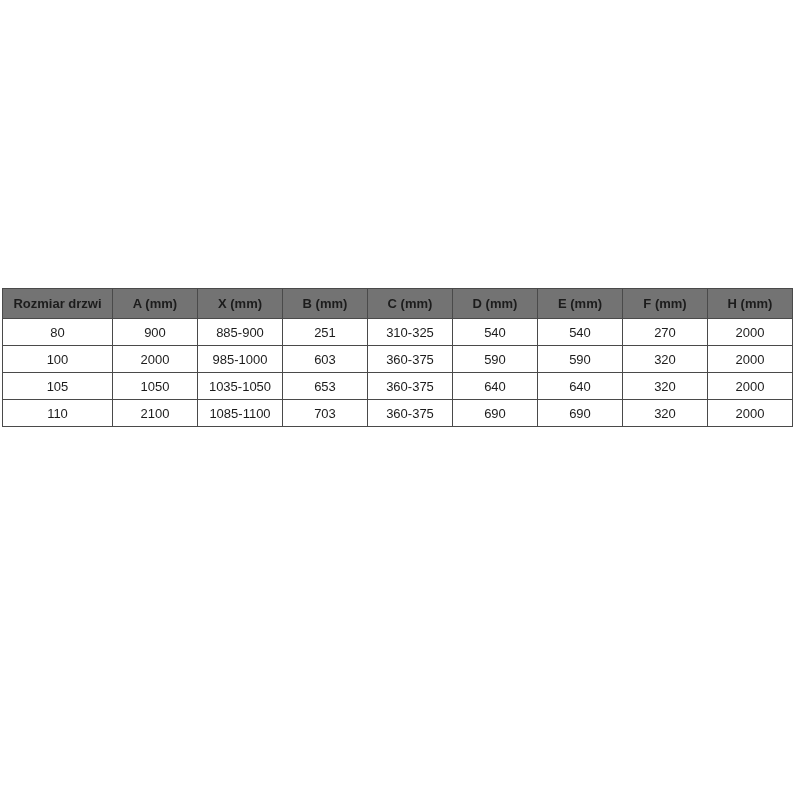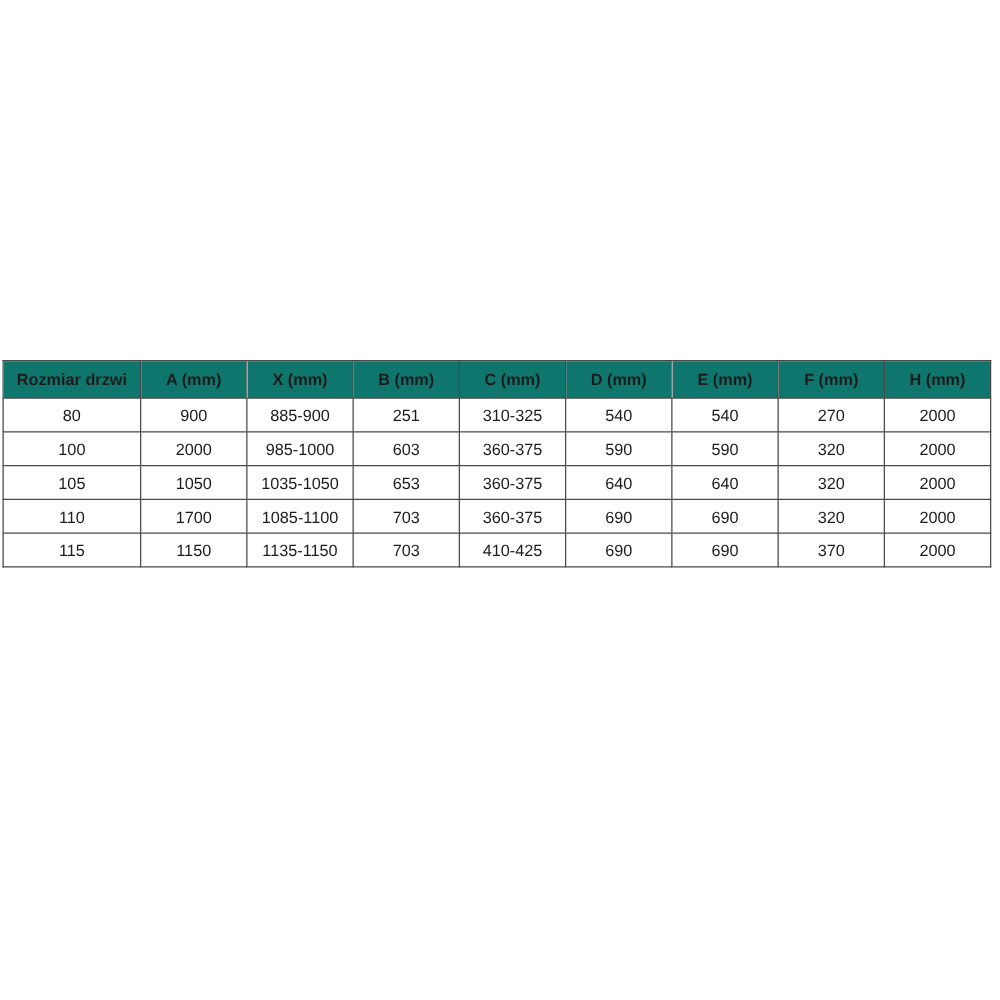--- a/index.html
+++ b/index.html
@@ -35,21 +35,21 @@
     padding: 0;
     color: #1c1c1c;
     font-size: 13px;
     line-height: 1;
     overflow: hidden;
     white-space: nowrap;
   }
   .spec th {
     font-weight: 700;
     height: 29px;
-    background: #0f766e;
+    background: #737373;
   }
   .spec td {
     font-weight: 400;
     height: 26px;
     background: #ffffff;
   }
   col.first-col { width: 110px; }
 </style>
 </head>
 <body>
@@ -109,35 +109,24 @@
           <td>1035-1050</td>
           <td>653</td>
           <td>360-375</td>
           <td>640</td>
           <td>640</td>
           <td>320</td>
           <td>2000</td>
         </tr>
         <tr>
           <td>110</td>
-          <td>1700</td>
+          <td>2100</td>
           <td>1085-1100</td>
           <td>703</td>
           <td>360-375</td>
           <td>690</td>
           <td>690</td>
           <td>320</td>
           <td>2000</td>
         </tr>
-        <tr>
-          <td>115</td>
-          <td>1150</td>
-          <td>1135-1150</td>
-          <td>703</td>
-          <td>410-425</td>
-          <td>690</td>
-          <td>690</td>
-          <td>370</td>
-          <td>2000</td>
-        </tr>
       </tbody>
   </table>
 </div>
 
 </body></html>

